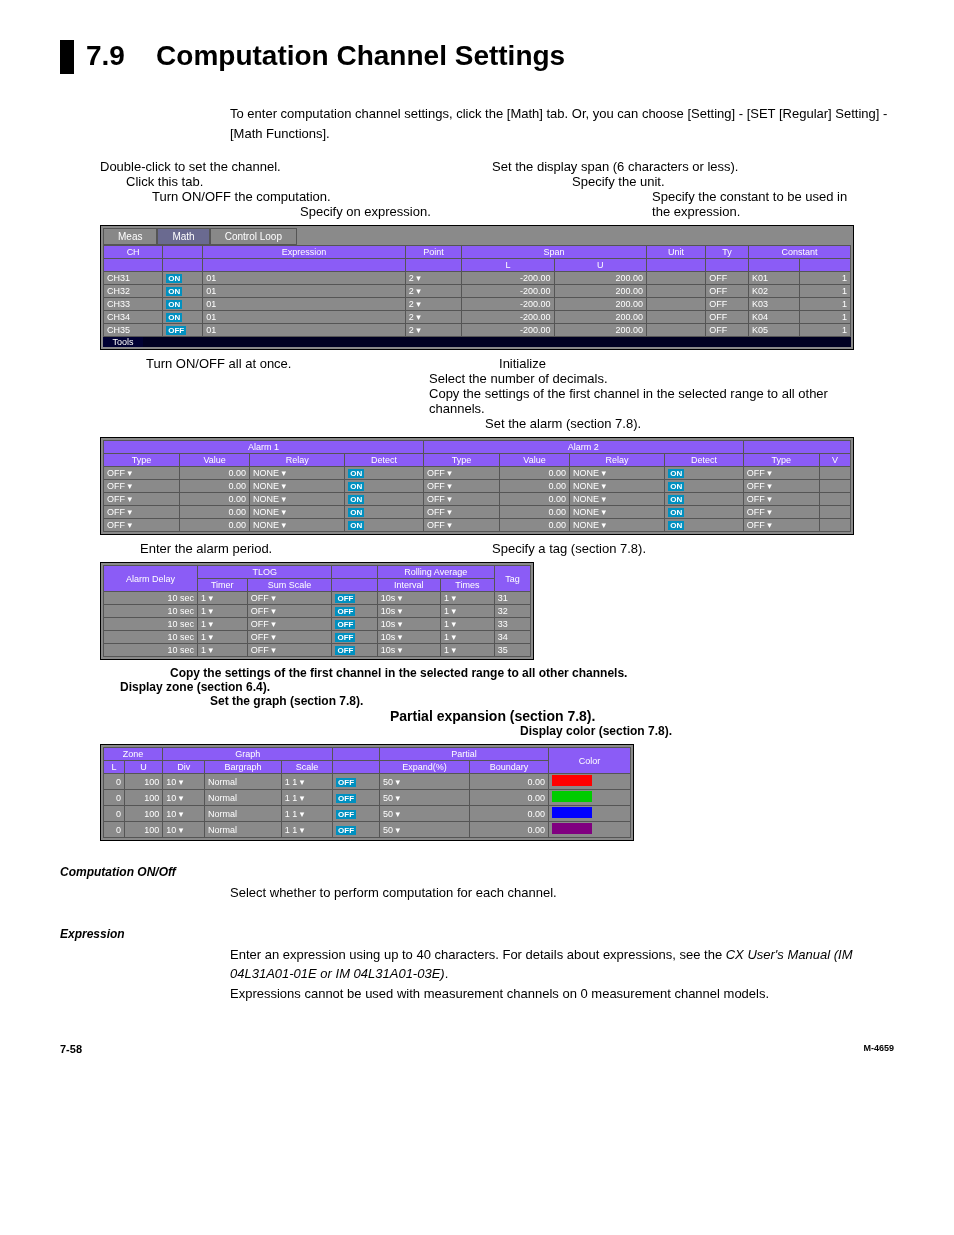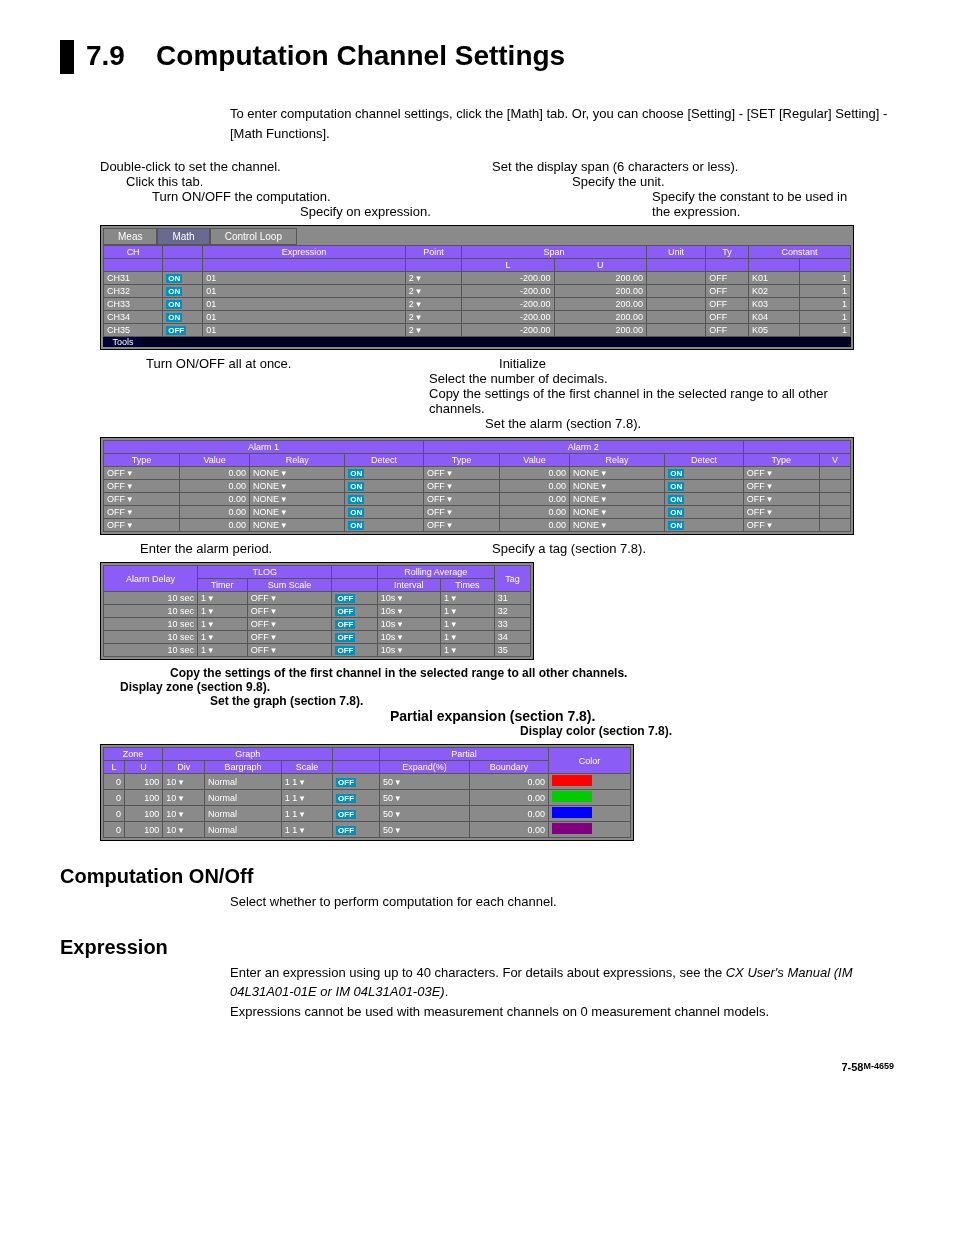--- a/index.html
+++ b/index.html
@@ -18,24 +18,24 @@
   .tab { background:#888; color:#fff; font-size:10px; padding:2px 14px; border:1px solid #555; }
   .tab.active { background:#6a6a90; }
   .scroll-c { background:#003; color:#fff; text-align:center; }
   table.grid { border-collapse: collapse; font-size:9px; color:#fff; }
   table.grid td, table.grid th { border:1px solid #555; padding:1px 3px; background:#8a8a8a; }
   table.grid th { background:#8b5cf6; font-weight:normal; }
   .ch { background:#555; color:#fff; }
   .on-toggle { background:#0090c0; color:#fff; font-weight:bold; font-size:8px; padding:0 2px; }
   .off-toggle { background:#0090c0; color:#fff; font-weight:bold; font-size:8px; padding:0 2px; }
   .num-r { text-align:right; }
-  h2.section { font-size:20px; font-weight:bold; margin-top:24px; margin-bottom:4px; }
+  h2.section { font-size:12px; font-weight:bold; margin-top:24px; margin-bottom:4px;font-style:italic; }
   .body-text { margin-left: 170px; line-height:1.5; }
   .italic { font-style: italic; }
-  .footer { display:flex; justify-content:flex-end; margin-top:40px; font-size:11px; }
+  .footer { display:flex; justify-content:space-between; margin-top:40px; font-size:11px; }
   .color-box { width:40px; height:11px; display:inline-block; }
   .c-red{background:red;} .c-green{background:#0c0;} .c-blue{background:blue;} .c-purple{background:purple;}
   .scr-block { border:1px solid #000; background:#8a8a8a; padding:2px; margin:4px 40px; font-size:9px; color:#fff; position:relative; }
   .callout-block { margin:6px 40px; }
   .two-col-callouts { display:flex; justify-content:space-between; }
   .left-col { width:48%; }
   .right-col { width:48%; text-align:left; }
 </style>
 </head>
 <body>
@@ -334,21 +334,21 @@
           <td>10s ▾</td>
           <td>1 ▾</td>
           <td>35</td>
         </tr>
       </tbody>
   </table>
 </div>
 
 <div class="callout-block">
   <div style="margin-left:70px; font-weight:bold; font-size:12px;">Copy the settings of the first channel in the selected range to all other channels.</div>
-  <div style="margin-left:20px; font-weight:bold; font-size:12px;">Display zone (section 9.8).</div>
+  <div style="margin-left:20px; font-weight:bold; font-size:12px;">Display zone (section 6.4).</div>
   <div style="margin-left:110px; font-weight:bold; font-size:12px;">Set the graph (section 7.8).</div>
   <div style="margin-left:290px; font-weight:bold; font-size:14px;">Partial expansion (section 7.8).</div>
   <div style="margin-left:420px; font-weight:bold; font-size:12px;">Display color (section 7.8).</div>
 </div>
 
 <div class="scr-block" style="margin-right:260px;">
   <table class="grid" style="width:100%;">
     <tbody>
         <tr>
       <th colspan="2">Zone</th>

